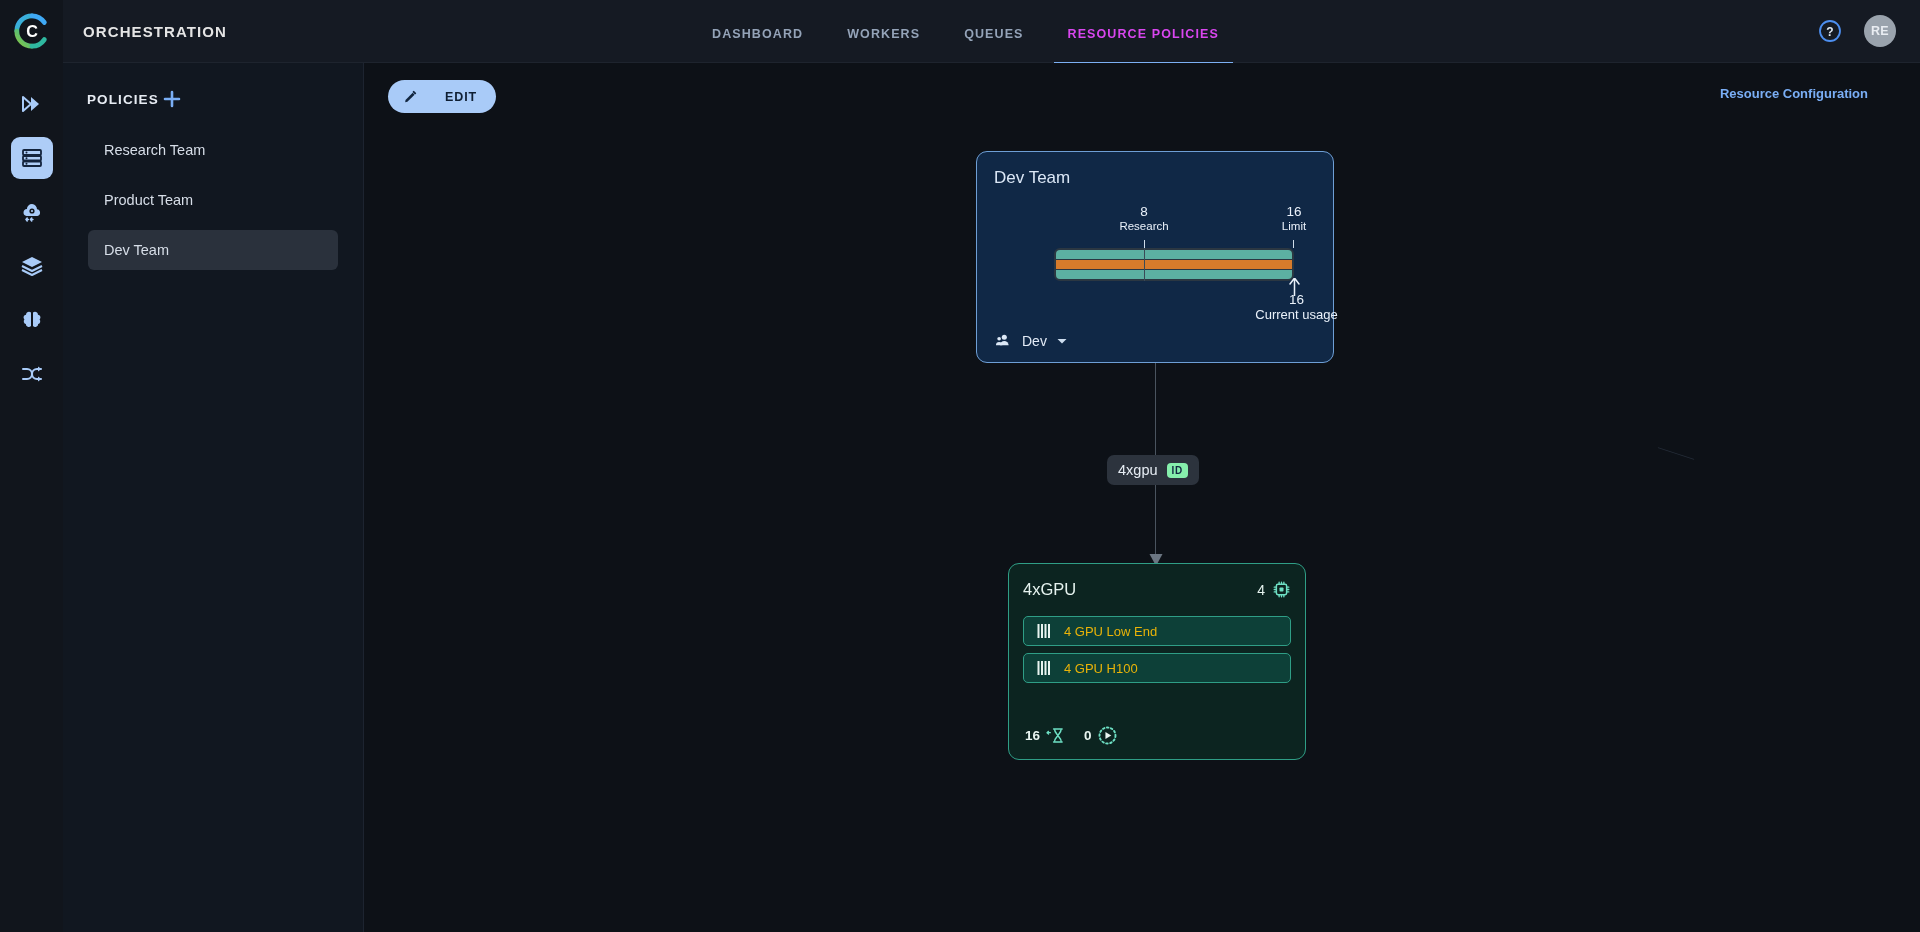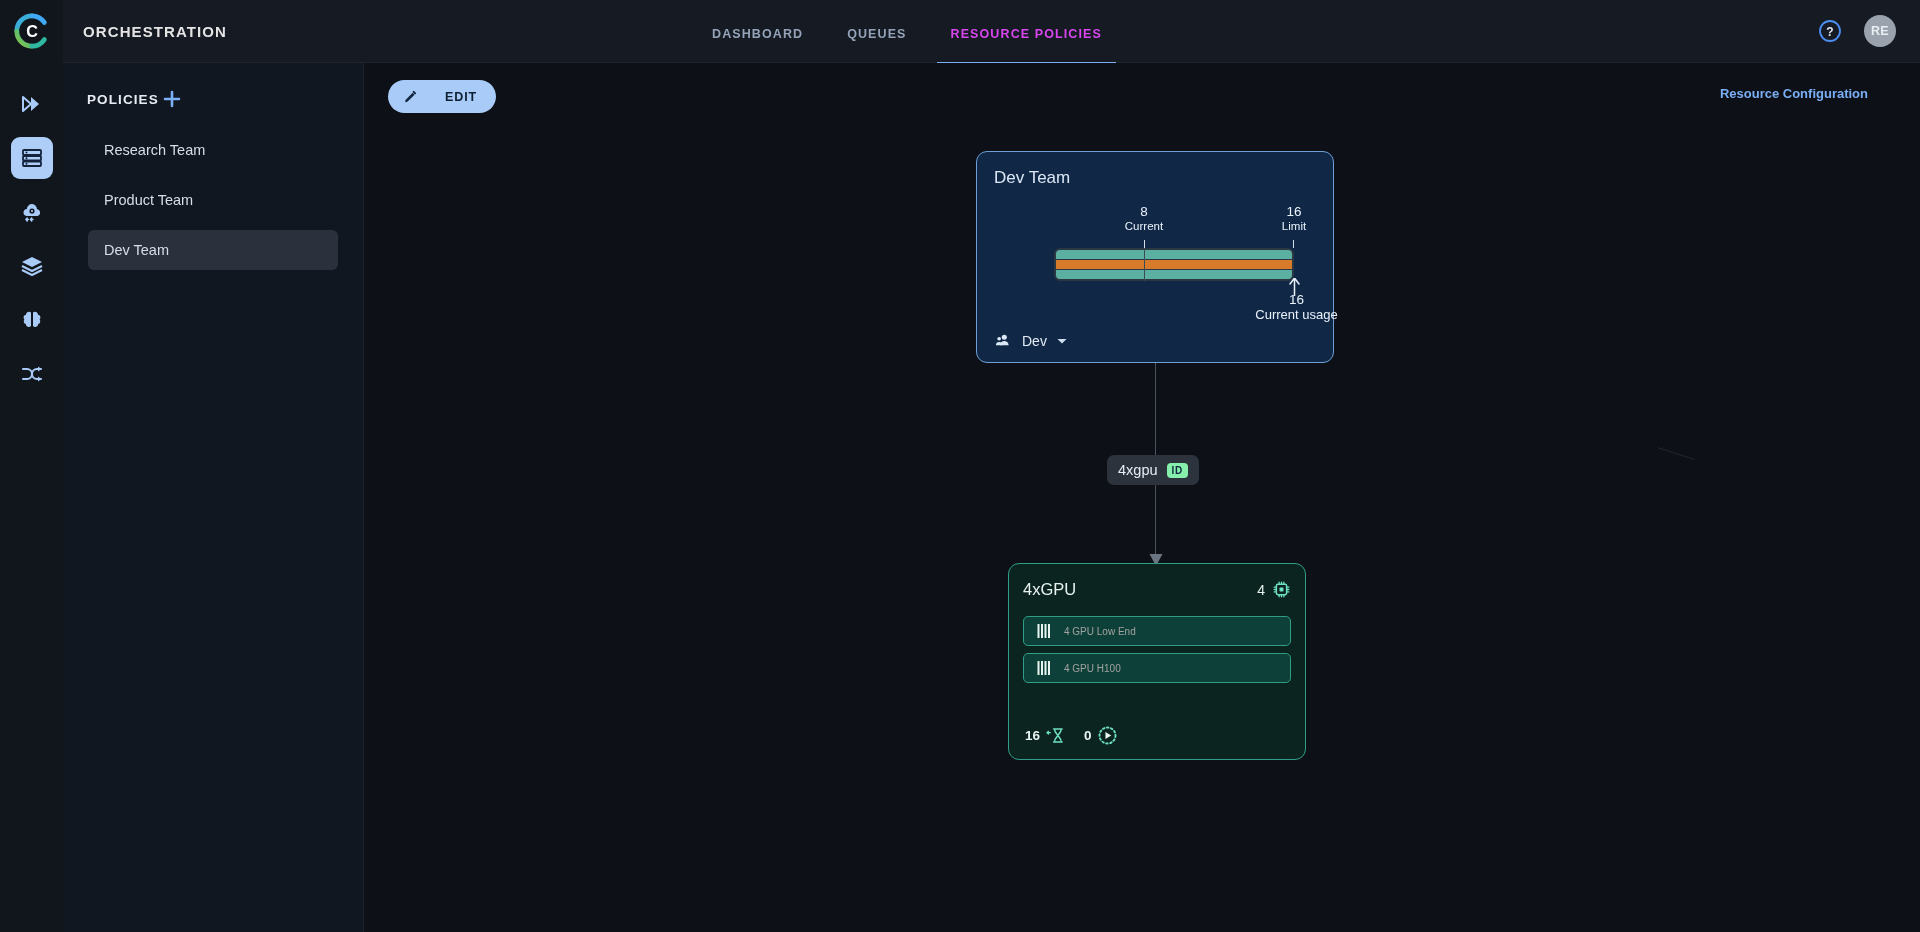--- a/index.html
+++ b/index.html
@@ -167,21 +167,21 @@
   }
   .gpu-head { display: flex; align-items: center; justify-content: space-between; }
   .gpu-title { color: #e6f3ef; font-size: 16.5px; }
   .gpu-count { display: flex; align-items: center; gap: 7px; color: #e6f3ef; font-size: 14px; }
   .gpu-rows { margin-top: 17px; display: flex; flex-direction: column; gap: 7px; }
   .gpu-row {
     height: 30px; border: 1px solid #2f9e86; border-radius: 5px;
     background: #0d4038; display: flex; align-items: center; gap: 11px;
     padding: 0 13px; cursor: pointer;
   }
-  .gpu-row-label { color: #a3a3a3; font-size: 10px; }
+  .gpu-row-label { color: #eab308; font-size: 13px; }
   .gpu-footer {
     position: absolute; left: 16px; bottom: 14px;
     display: flex; align-items: center; gap: 19px;
   }
   .stat { display: flex; align-items: center; gap: 6px; color: #e8f4f0; font-size: 13.5px; font-weight: bold; }
 </style>
 </head>
 <body>
 
 <div id="app">
@@ -203,20 +203,21 @@
         <path d="M20 4 a16 16 0 0 1 13 7" fill="none" stroke="#3fa9f5" stroke-width="5" stroke-linecap="round"></path>
         <path d="M4 20 a16 16 0 0 0 16 16" fill="none" stroke="url(#lg2)" stroke-width="5" stroke-linecap="round"></path>
         <path d="M20 36 a16 16 0 0 0 13 -7" fill="none" stroke="#2fb8a0" stroke-width="5" stroke-linecap="round"></path>
         <text x="20" y="26" font-size="17" font-weight="bold" fill="#ffffff" text-anchor="middle" font-family="Liberation Sans, sans-serif">C</text>
       </svg>
     </div>
     <div class="app-title">ORCHESTRATION</div>
 
     <div class="nav">
       <div class="nav-item">DASHBOARD</div>
+      <div class="nav-item">WORKERS</div>
       <div class="nav-item">QUEUES</div>
       <div class="nav-item active">RESOURCE POLICIES</div>
     </div>
 
     <div class="topbar-right">
       <div class="help-icon">
         <svg width="24" height="24" viewBox="0 0 24 24">
           <circle cx="12" cy="12" r="10" fill="none" stroke="#4d8ff0" stroke-width="1.8"></circle>
           <text x="12" y="16.5" font-size="12" font-weight="bold" fill="#dfe8f3" text-anchor="middle" font-family="Liberation Sans, sans-serif">?</text>
         </svg>
@@ -310,21 +311,21 @@
       <path d="M8 13 L1.5 1 L14.5 1 Z" fill="#6b7682"></path>
     </svg>
 
     <div class="team-node">
       <div class="team-name">Dev Team</div>
 
       <div class="gauge-wrap">
 
         <div class="g-label" style="left:110px; top:0px; width:80px;">
           <span class="num">8</span>
-          <span class="cap">Current</span>
+          <span class="cap">Research</span>
         </div>
         <div class="g-label" style="left:260px; top:0px; width:80px;">
           <span class="num">16</span>
           <span class="cap">Limit</span>
         </div>
 
         <div class="tickline" style="left:150px; top:36px; height:8px;"></div>
         <div class="tickline" style="left:299px; top:36px; height:8px;"></div>
 
         <div class="bars">

